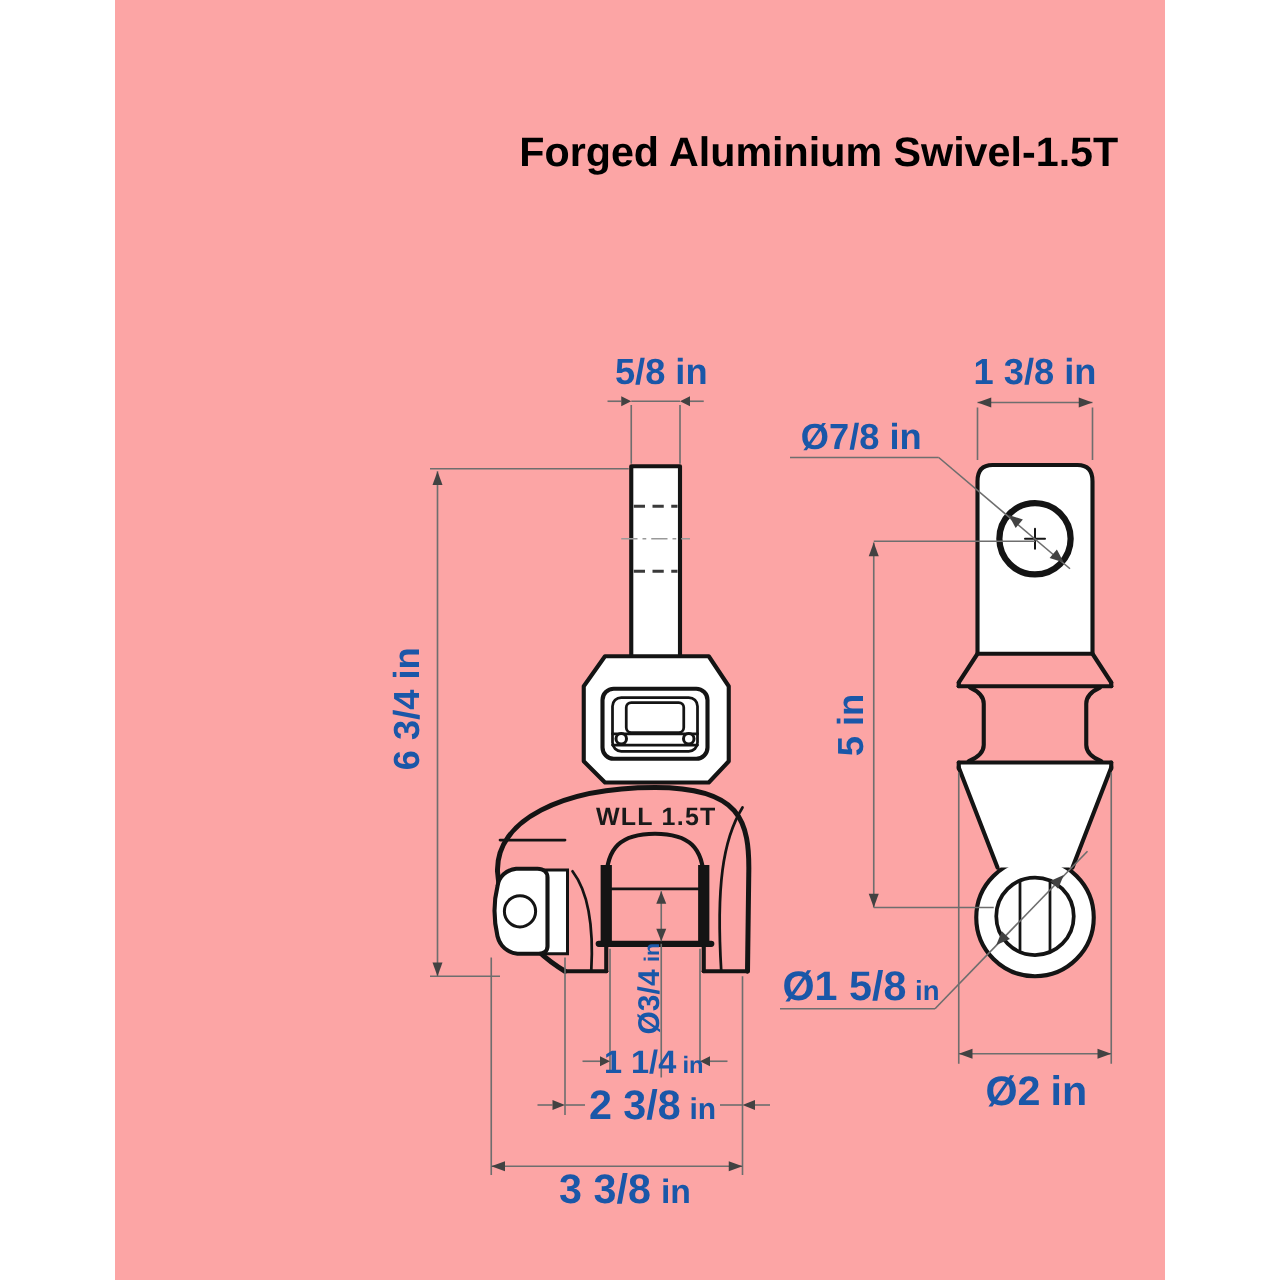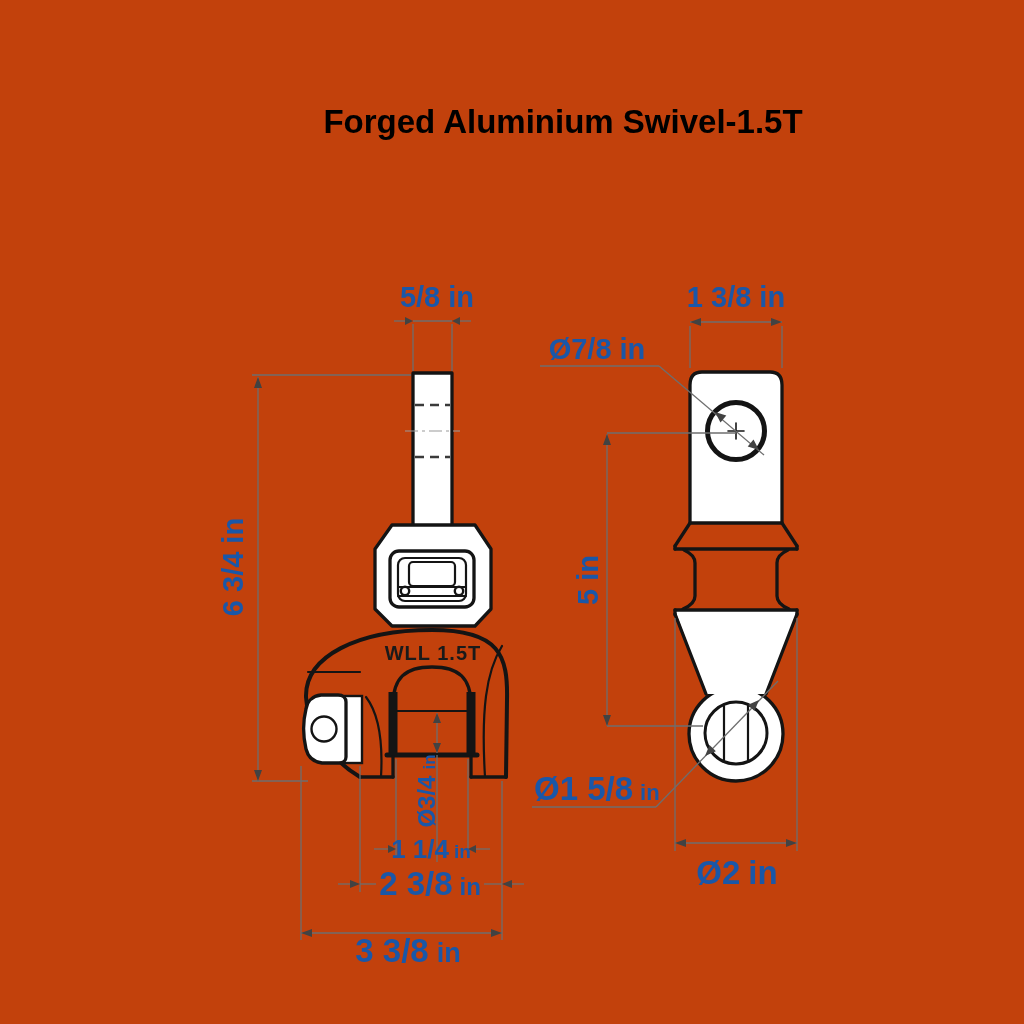--- a/index.html
+++ b/index.html
@@ -1,21 +1,21 @@
 <!DOCTYPE html>
 <html style="--label-blue: #1a57a8; --line-dark: #141414; --dim-gray: #6e6e6e;"><head>
 <meta charset="utf-8">
 <style>
   :root{
     --label-blue:#1a57a8;
     --line-dark:#141414;
     --dim-gray:#6e6e6e;
   }
   html,body{margin:0;padding:0;background:#ffffff;}
-  .stage{width:1024px;height:1024px;position:relative;background:#c2410c;margin:0 auto;}
+  .stage{width:840px;height:1024px;position:relative;background:#fca5a5;margin:0 auto;}
   svg{display:block;}
   text{font-family:"Liberation Sans","DejaVu Sans",sans-serif;font-weight:700;}
   .title-text{fill:#000;font-size:33px;}
   .lbl{fill:var(--label-blue);}
   .mark{fill:#1a1a1a;font-size:20px;letter-spacing:1px;}
   .t33{font-size:33px;} .t29{font-size:29px;} .t27{font-size:27px;}
   .t26{font-size:26px;} .t24{font-size:24px;} .t22{font-size:22px;}
   .t19{font-size:19px;} .t17{font-size:17px;}
   .o4{stroke:var(--line-dark);stroke-width:4;fill:none;stroke-linejoin:round;stroke-linecap:round;}
   .o3{stroke:var(--line-dark);stroke-width:3.3;fill:none;stroke-linejoin:round;stroke-linecap:round;}

